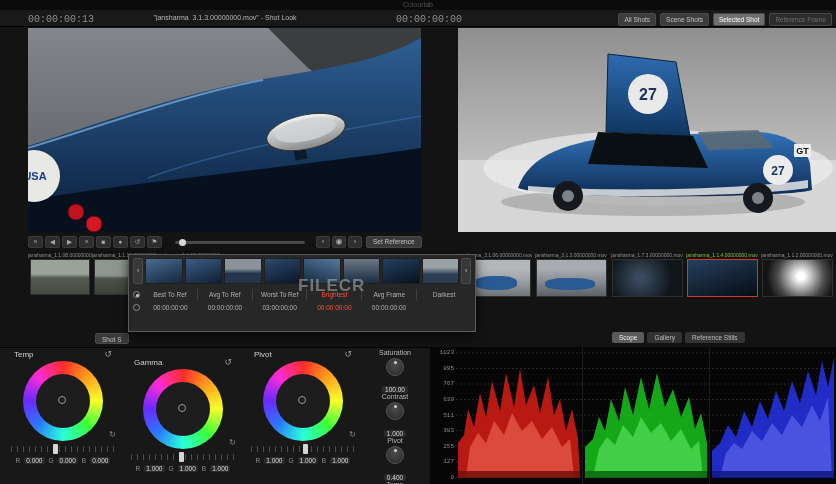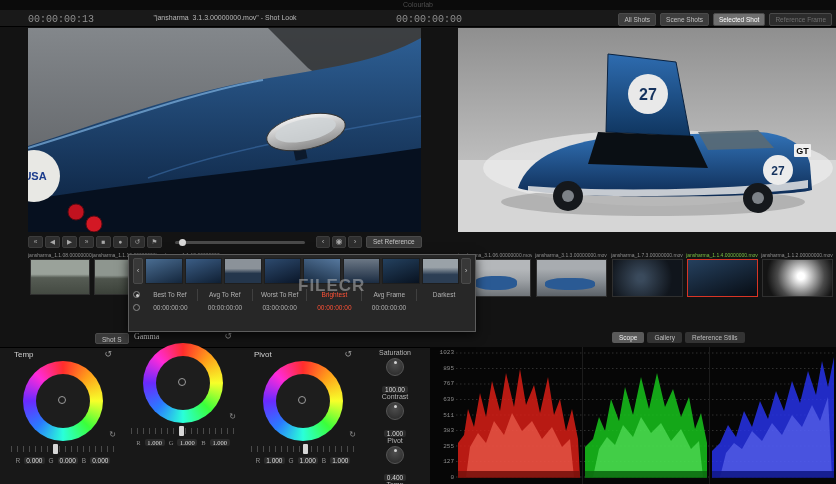--- a/index.html
+++ b/index.html
@@ -329,21 +329,21 @@
     <div class="wvals">
       <span class="wl">R</span>
         <span class="wv">0.000</span>
       <span class="wl">G</span>
         <span class="wv">0.000</span>
       <span class="wl">B</span>
         <span class="wv">0.000</span>
     </div>
   </div>
 
-  <div class="wgroup abs" style="left:126px;top:332px;font-family:Liberation Serif, serif;">
+  <div class="wgroup abs" style="left:126px;top:358px;">
     <div class="wg-head">
       <span>Gamma</span>
       <span class="reset">↺</span>
     </div>
     <div class="wheel">
       <div class="wheel-inner"></div>
       <div class="wheel-center"></div>
       <span class="mini-reset">↻</span>
     </div>
     <div class="wslider">

